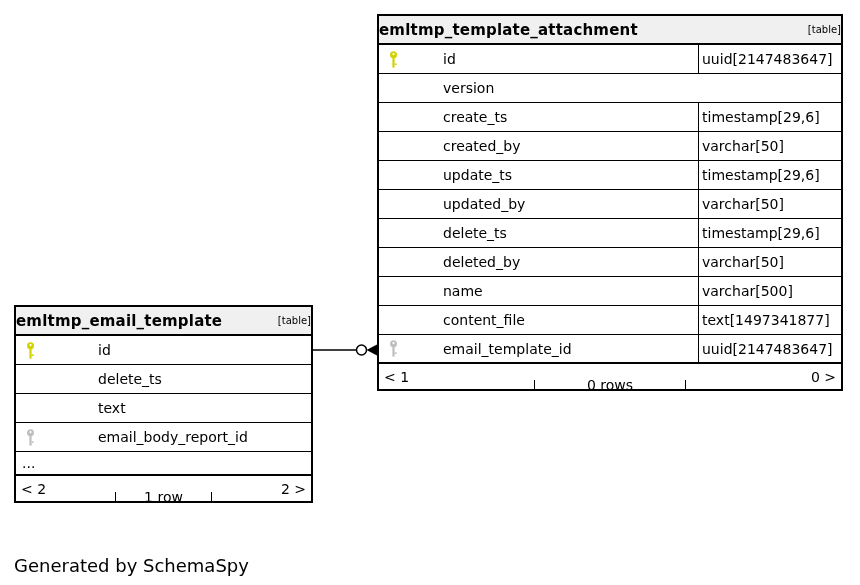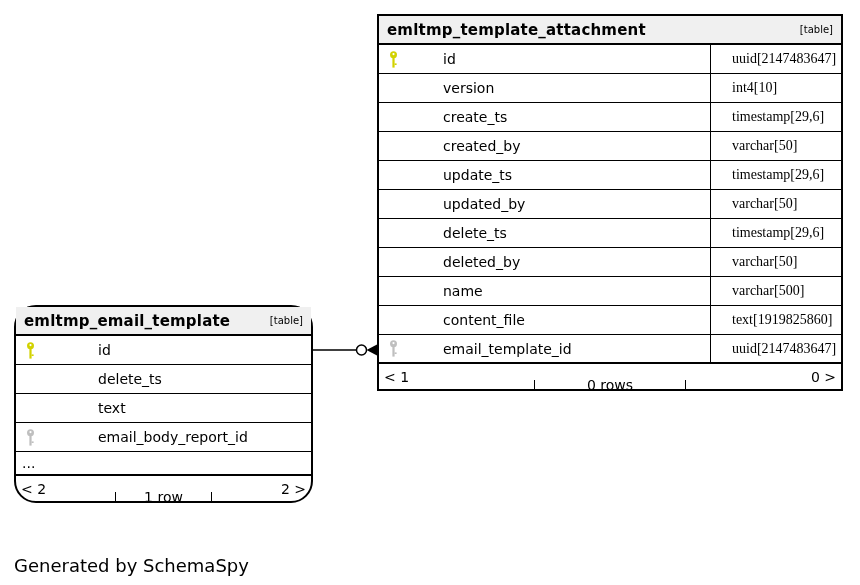--- a/index.html
+++ b/index.html
@@ -15,30 +15,30 @@
     font-family: "DejaVu Sans", "Liberation Sans", sans-serif;
     color: #000000;
   }
   .dbtable {
     position: absolute;
     box-sizing: border-box;
     border: 2px solid #000000;
     background: #ffffff;
   }
   .t-right { left: 377px; top: 14px; width: 466px; }
-  .t-left  { left: 14px;  top: 305px; width: 299px; border-radius: 22px; }
+  .t-left  { left: 14px;  top: 305px; width: 299px; }
 
   .thead {
     box-sizing: border-box;
     height: 29px;
     background: #f0f0f0;
     border-bottom: 2px solid #000000;
     display: flex;
     align-items: center;
-    padding: 0 8px;
+    padding: 0 0;
   }
   .ttitle {
     font-weight: bold;
     font-size: 15px;
     letter-spacing: 0.2px;
   }
   .tbadge {
     margin-left: auto;
     font-size: 10px;
     font-weight: normal;
@@ -63,30 +63,29 @@
     width: 11px;
     display: flex;
     align-items: center;
     flex: none;
   }
   .colname { font-size: 14px; white-space: nowrap; }
   .t-left  .colname { margin-left: 25px; }
   .t-right .colname { margin-left: 7px; }
   .type-cell {
     box-sizing: border-box;
-    width: 131px;
+    width: 143px;
     flex: none;
     border-left: 1px solid #000000;
     display: flex;
     align-items: center;
-    padding-left: 21px;
+    padding-left: 3px;
     font-size: 14px;
     white-space: nowrap;
     overflow: hidden;
-    font-family: Liberation Serif, serif;
   }
   .ellipsis-row {
     box-sizing: border-box;
     height: 24px;
     border-bottom: 2px solid #000000;
     display: flex;
     align-items: center;
     padding-left: 6px;
     font-size: 14px;
   }
@@ -146,21 +145,20 @@
       <span class="colname">id</span>
     </div>
     <div class="type-cell">uuid[2147483647]</div>
   </div>
 
   <div class="trow">
     <div class="name-cell">
       <span class="keyslot"></span>
       <span class="colname">version</span>
     </div>
-    <div class="type-cell">int4[10]</div>
   </div>
 
   <div class="trow">
     <div class="name-cell">
       <span class="keyslot"></span>
       <span class="colname">create_ts</span>
     </div>
     <div class="type-cell">timestamp[29,6]</div>
   </div>
 
@@ -210,21 +208,21 @@
       <span class="colname">name</span>
     </div>
     <div class="type-cell">varchar[500]</div>
   </div>
 
   <div class="trow">
     <div class="name-cell">
       <span class="keyslot"></span>
       <span class="colname">content_file</span>
     </div>
-    <div class="type-cell">text[1919825860]</div>
+    <div class="type-cell">text[1497341877]</div>
   </div>
 
   <div class="trow pre-foot">
     <div class="name-cell">
       <span class="keyslot">
         <svg class="keyicon key-foreign" width="9" height="17" viewBox="0 0 9 17">
           <circle cx="4.5" cy="3.7" r="3.5"></circle>
           <circle cx="4.5" cy="3.1" r="1.1" fill="#ffffff"></circle>
           <rect x="3.4" y="6.6" width="2.2" height="10"></rect>
           <rect x="5.6" y="12.4" width="2" height="1.6"></rect>

